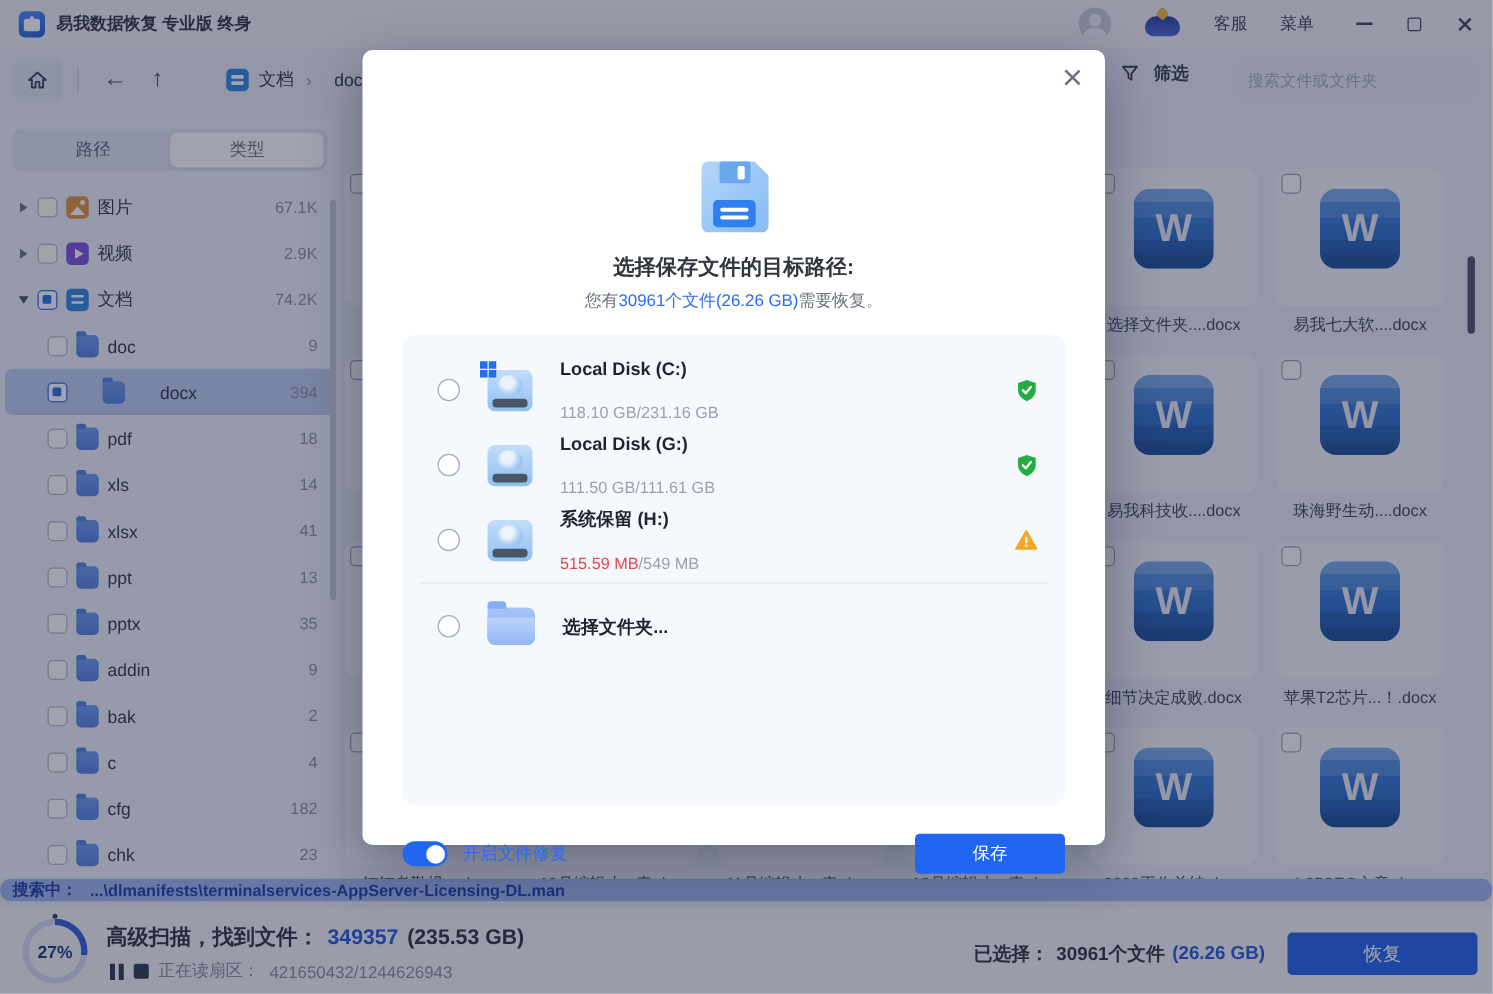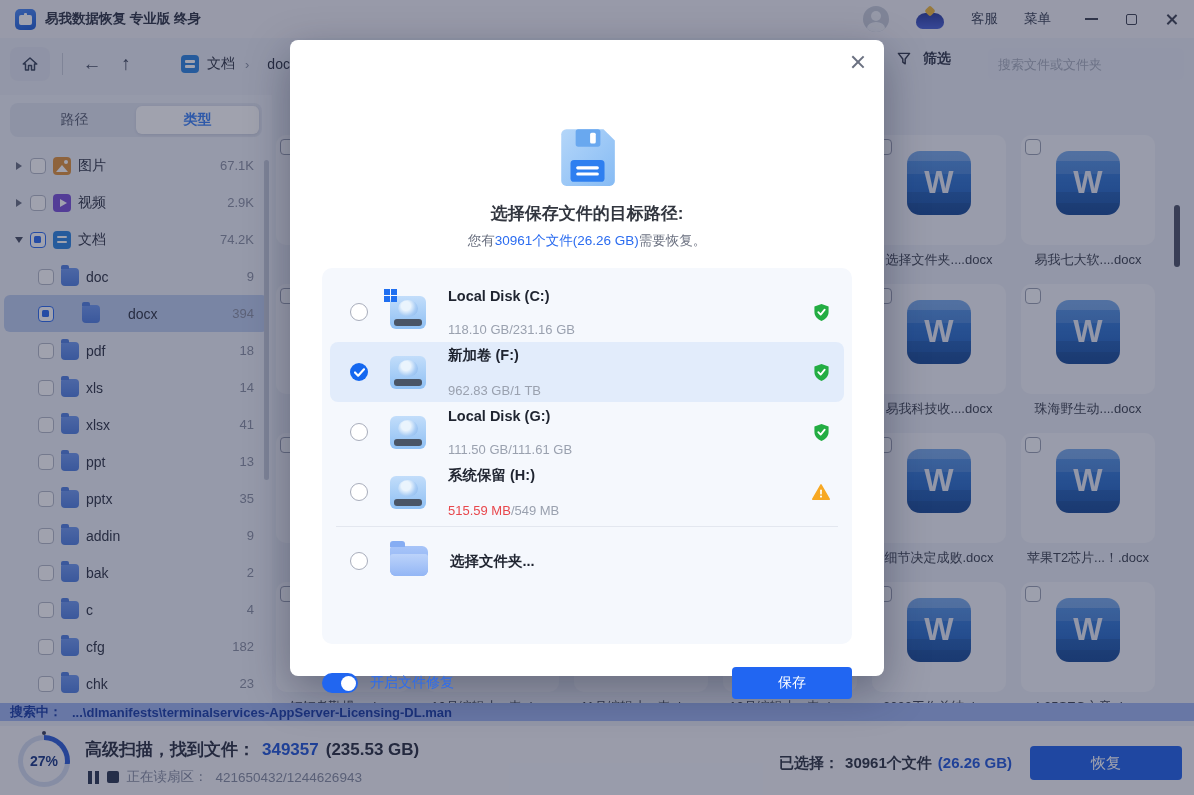--- a/index.html
+++ b/index.html
@@ -39,21 +39,21 @@
   .filter-wrap{position:absolute;left:896px;top:50px;display:flex;align-items:center;gap:11px;}
   .filter-label{font-size:14px;font-weight:bold;color:#333a4c;}
   .search-box{position:absolute;left:988px;top:48px;width:196px;height:32px;background:#e7ebf4;border-radius:6px;display:flex;align-items:center;padding:0 10px;}
   .search-box input{flex:1;border:none;background:transparent;outline:none;font-size:13px;color:#333;font-family:inherit;}
   .search-box input::placeholder{color:#a7adbc;}
 
   
   .sidebar{position:absolute;left:0;top:95px;width:272px;height:608px;background:#eef1f8;padding:8px 4px 0 4px;}
   .tabs{margin:0 6px;background:#e0e5f0;border-radius:8px;height:34px;display:flex;padding:3px;}
   .tab{flex:1;display:flex;align-items:center;justify-content:center;font-size:14px;color:#5a6173;border-radius:6px;}
-  .tab.active{background:#fff;color:#3b82f6;font-weight:bold;box-shadow:0 1px 3px rgba(40,50,90,.12);}
+  .tab.active{background:#fff;color:#737373;font-weight:normal;box-shadow:0 1px 3px rgba(40,50,90,.12);}
   .tree{margin-top:10px;}
   .tree-row{height:37px;display:flex;align-items:center;gap:7px;padding:0 14px 0 10px;border-radius:6px;}
   .tree-row.lv1{padding-left:34px;}
   .tree-row.selected{background:#bccdee;gap:28px;}
   .tw{width:9px;display:flex;justify-content:center;}
   .tri-r{width:0;height:0;border-left:6px solid #6a7182;border-top:4.5px solid transparent;border-bottom:4.5px solid transparent;}
   .tri-d{width:0;height:0;border-top:6px solid #495062;border-left:4.5px solid transparent;border-right:4.5px solid transparent;}
   .cb{width:16px;height:16px;border:1.5px solid #b3b9c7;border-radius:4px;background:#fff;position:relative;flex:none;}
   .cb.partial{border-color:#2b6cf0;}
   .cb.partial::after{content:"";position:absolute;left:3px;top:3px;width:7px;height:7px;background:#2b6cf0;border-radius:1.5px;}
@@ -73,21 +73,21 @@
 
   
   .grid{position:absolute;left:272px;top:95px;width:912px;height:608px;}
   .tile{position:absolute;width:134px;height:110px;background:#f3f5fa;border-radius:10px;}
   .tile-cb{position:absolute;left:4px;top:4px;width:16px;height:16px;border:1.5px solid #9aa1b2;border-radius:4px;background:rgba(255,255,255,.6);}
   .w-icon{position:absolute;left:50%;top:16px;transform:translateX(-50%);width:64px;height:64px;border-radius:13px;display:flex;align-items:center;justify-content:center;color:#e8edf5;font-weight:bold;font-size:31px;background:linear-gradient(180deg,rgba(255,255,255,.30) 0 16%,rgba(255,255,255,.12) 16% 36%,rgba(255,255,255,0) 36% 64%,rgba(0,0,0,.10) 64% 82%,rgba(0,0,0,.18) 82% 100%),linear-gradient(180deg,#3e86e0,#1e5cb8);}
   .tile-name{position:absolute;width:150px;left:-8px;top:116px;text-align:center;font-size:13px;color:#3e4452;white-space:nowrap;overflow:hidden;}
   .grid-scroll{position:absolute;right:4px;top:110px;width:6px;height:62px;background:#4e5468;border-radius:3px;}
 
   
-  .scan-strip{position:absolute;left:0;top:703px;width:1194px;height:18px;background:#9fb5ef;display:flex;align-items:center;gap:10px;padding-left:10px;font-size:13px;font-weight:bold;color:#1b3fa8;}
+  .scan-strip{position:absolute;left:0;top:703px;width:1194px;height:18px;background:#9fb5ef;display:flex;align-items:center;gap:10px;padding-left:10px;font-size:13px;font-weight:bold;color:#1b3fa8;border-radius:10px;}
 
   
   .statusbar{position:absolute;left:0;top:726px;width:1194px;height:69px;background:#f4f5f9;}
   .prog{position:absolute;left:18px;top:9px;width:52px;height:52px;border-radius:50%;background:conic-gradient(#2d5ed6 0 27%,#d3dbee 27% 100%);}
   .prog::before{content:"";position:absolute;inset:5px;border-radius:50%;background:#f4f5f9;}
   .prog .pct{position:absolute;inset:0;display:flex;align-items:center;justify-content:center;font-size:14px;font-weight:bold;color:#1c3a86;}
   .prog .dot{position:absolute;left:50%;top:-4px;width:4px;height:4px;margin-left:-2px;border-radius:50%;background:#39415c;}
   .scan-line1{position:absolute;left:85px;top:12px;font-size:17px;font-weight:bold;color:#2a3040;display:flex;gap:7px;align-items:baseline;}
   .scan-line1 .found{color:#2257d6;}
   .scan-line2{position:absolute;left:88px;top:42px;display:flex;align-items:center;gap:8px;font-size:13.5px;color:#878da0;}
@@ -479,38 +479,20 @@
           <div class="drive-name">Local Disk (C:)</div>
           <div class="drive-size">118.10 GB/231.16 GB</div>
         </div>
         <span class="drive-status">
           <svg width="17" height="19" viewBox="0 0 24 26">
             <path d="M12 1 L22 4.5 V12 c0 6.5 -4.5 10.5 -10 13 C6.5 22.5 2 18.5 2 12 V4.5 Z" fill="#23ad43"></path>
             <polyline points="7.5,12.5 10.8,16 16.5,9" fill="none" stroke="#fff" stroke-width="2.6" stroke-linecap="round" stroke-linejoin="round"></polyline>
           </svg>
         </span>
       </div>
-      <div class="drive-row selected">
-        <span class="radio checked">
-          <svg width="11" height="9" viewBox="0 0 12 10">
-            <polyline points="1,5 4.5,8.5 11,1.5" fill="none" stroke="#fff" stroke-width="2.4" stroke-linecap="round" stroke-linejoin="round"></polyline>
-          </svg>
-        </span>
-        <span class="drive-icon"></span>
-        <div class="drive-info">
-          <div class="drive-name">新加卷 (F:)</div>
-          <div class="drive-size">962.83 GB/1 TB</div>
-        </div>
-        <span class="drive-status">
-          <svg width="17" height="19" viewBox="0 0 24 26">
-            <path d="M12 1 L22 4.5 V12 c0 6.5 -4.5 10.5 -10 13 C6.5 22.5 2 18.5 2 12 V4.5 Z" fill="#23ad43"></path>
-            <polyline points="7.5,12.5 10.8,16 16.5,9" fill="none" stroke="#fff" stroke-width="2.6" stroke-linecap="round" stroke-linejoin="round"></polyline>
-          </svg>
-        </span>
-      </div>
       <div class="drive-row">
         <span class="radio"></span>
         <span class="drive-icon"></span>
         <div class="drive-info">
           <div class="drive-name">Local Disk (G:)</div>
           <div class="drive-size">111.50 GB/111.61 GB</div>
         </div>
         <span class="drive-status">
           <svg width="17" height="19" viewBox="0 0 24 26">
             <path d="M12 1 L22 4.5 V12 c0 6.5 -4.5 10.5 -10 13 C6.5 22.5 2 18.5 2 12 V4.5 Z" fill="#23ad43"></path>

